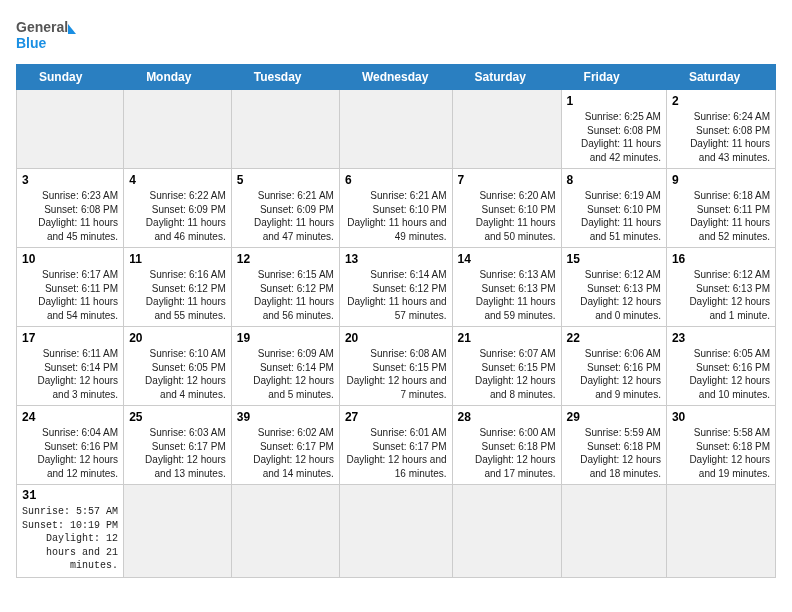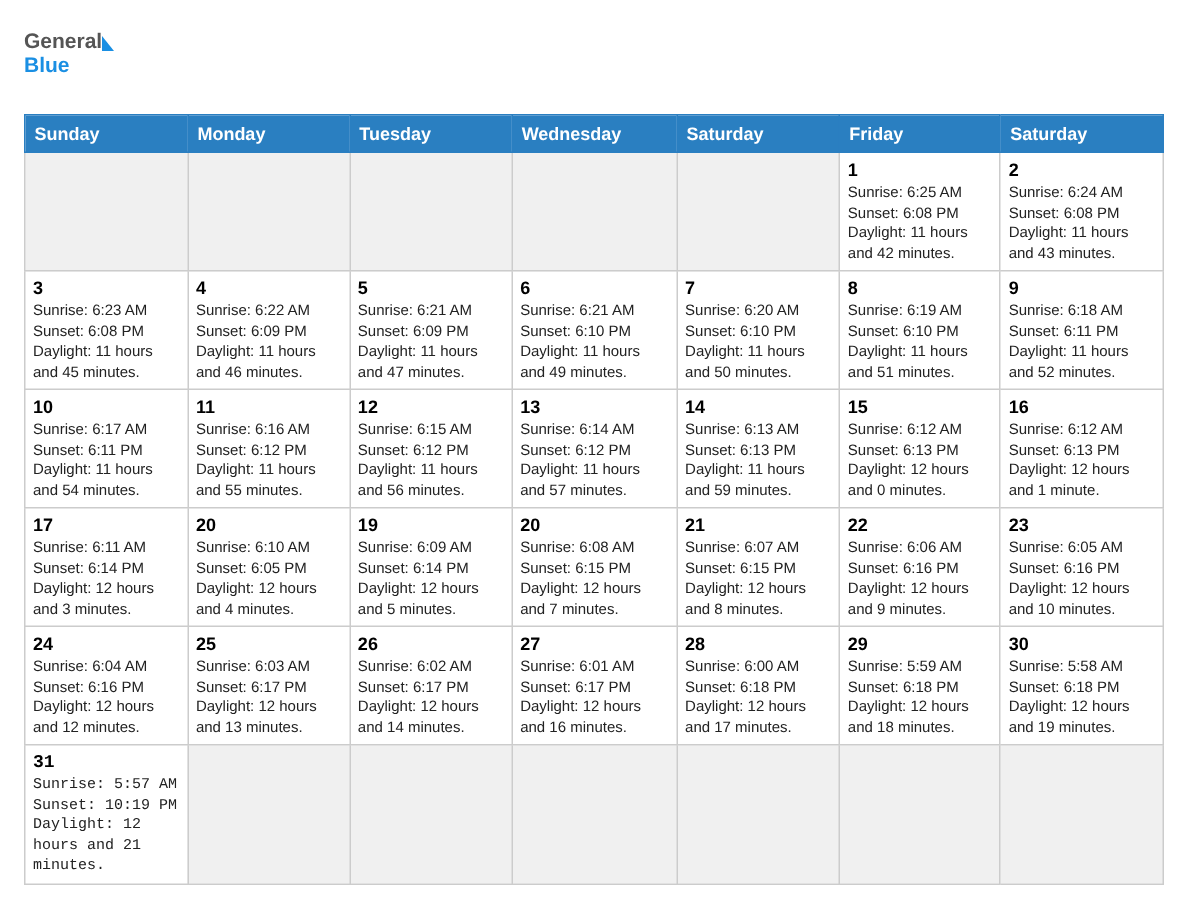--- a/index.html
+++ b/index.html
@@ -7,21 +7,21 @@
       font-family: Arial, sans-serif;
       background: #fff;
       width: 792px;
       min-height: 612px;
       padding: 16px;
     }
     .header-area {
       display: flex;
       justify-content: space-between;
       align-items: flex-start;
-      margin-bottom: 24px;
+      margin-bottom: 12px;
     }
     .logo {
       display: flex;
       align-items: center;
       gap: 4px;
     }
     .title-block {
       text-align: right;
     }
     .cal-title {
@@ -36,21 +36,21 @@
     }
     table {
       width: 100%;
       border-collapse: collapse;
       font-size: 11px;
     }
     thead tr th {
       background: #2a7fc1;
       color: #fff;
       text-align: left;
-      padding: 5px 6px;
+      padding: 5px 22px;
       font-size: 12px;
       font-weight: bold;
       border: 1px solid #2a7fc1;
     }
     tbody tr td {
       border: 1px solid #ccc;
       vertical-align: top;
       padding: 4px 5px;
       height: 72px;
       width: 113px;
@@ -66,20 +66,21 @@
     .day-num {
       font-weight: bold;
       font-size: 12px;
       display: block;
       margin-bottom: 2px;
     }
     .day-info {
       font-size: 10px;
       color: #222;
       line-height: 1.35;
+      text-align: right;
     }
   </style>
 </head>
 <body>
 
 <div class="header-area">
   <div class="logo">
   <svg width="60" height="36" viewBox="0 0 60 36">
     <text x="0" y="16" font-size="14" font-family="Arial" font-weight="bold" fill="#555">General</text>
     <text x="0" y="32" font-size="14" font-family="Arial" font-weight="bold" fill="#1a8fe3">Blue</text>
@@ -263,21 +264,21 @@
 Sunset: 6:16 PM
 Daylight: 12 hours and 12 minutes.</div>
         </td>
         <td>
           <span class="day-num">25</span>
           <div class="day-info">Sunrise: 6:03 AM
 Sunset: 6:17 PM
 Daylight: 12 hours and 13 minutes.</div>
         </td>
         <td>
-          <span class="day-num">26</span>
+          <span class="day-num">39</span>
           <div class="day-info">Sunrise: 6:02 AM
 Sunset: 6:17 PM
 Daylight: 12 hours and 14 minutes.</div>
         </td>
         <td>
           <span class="day-num">27</span>
           <div class="day-info">Sunrise: 6:01 AM
 Sunset: 6:17 PM
 Daylight: 12 hours and 16 minutes.</div>
         </td>

